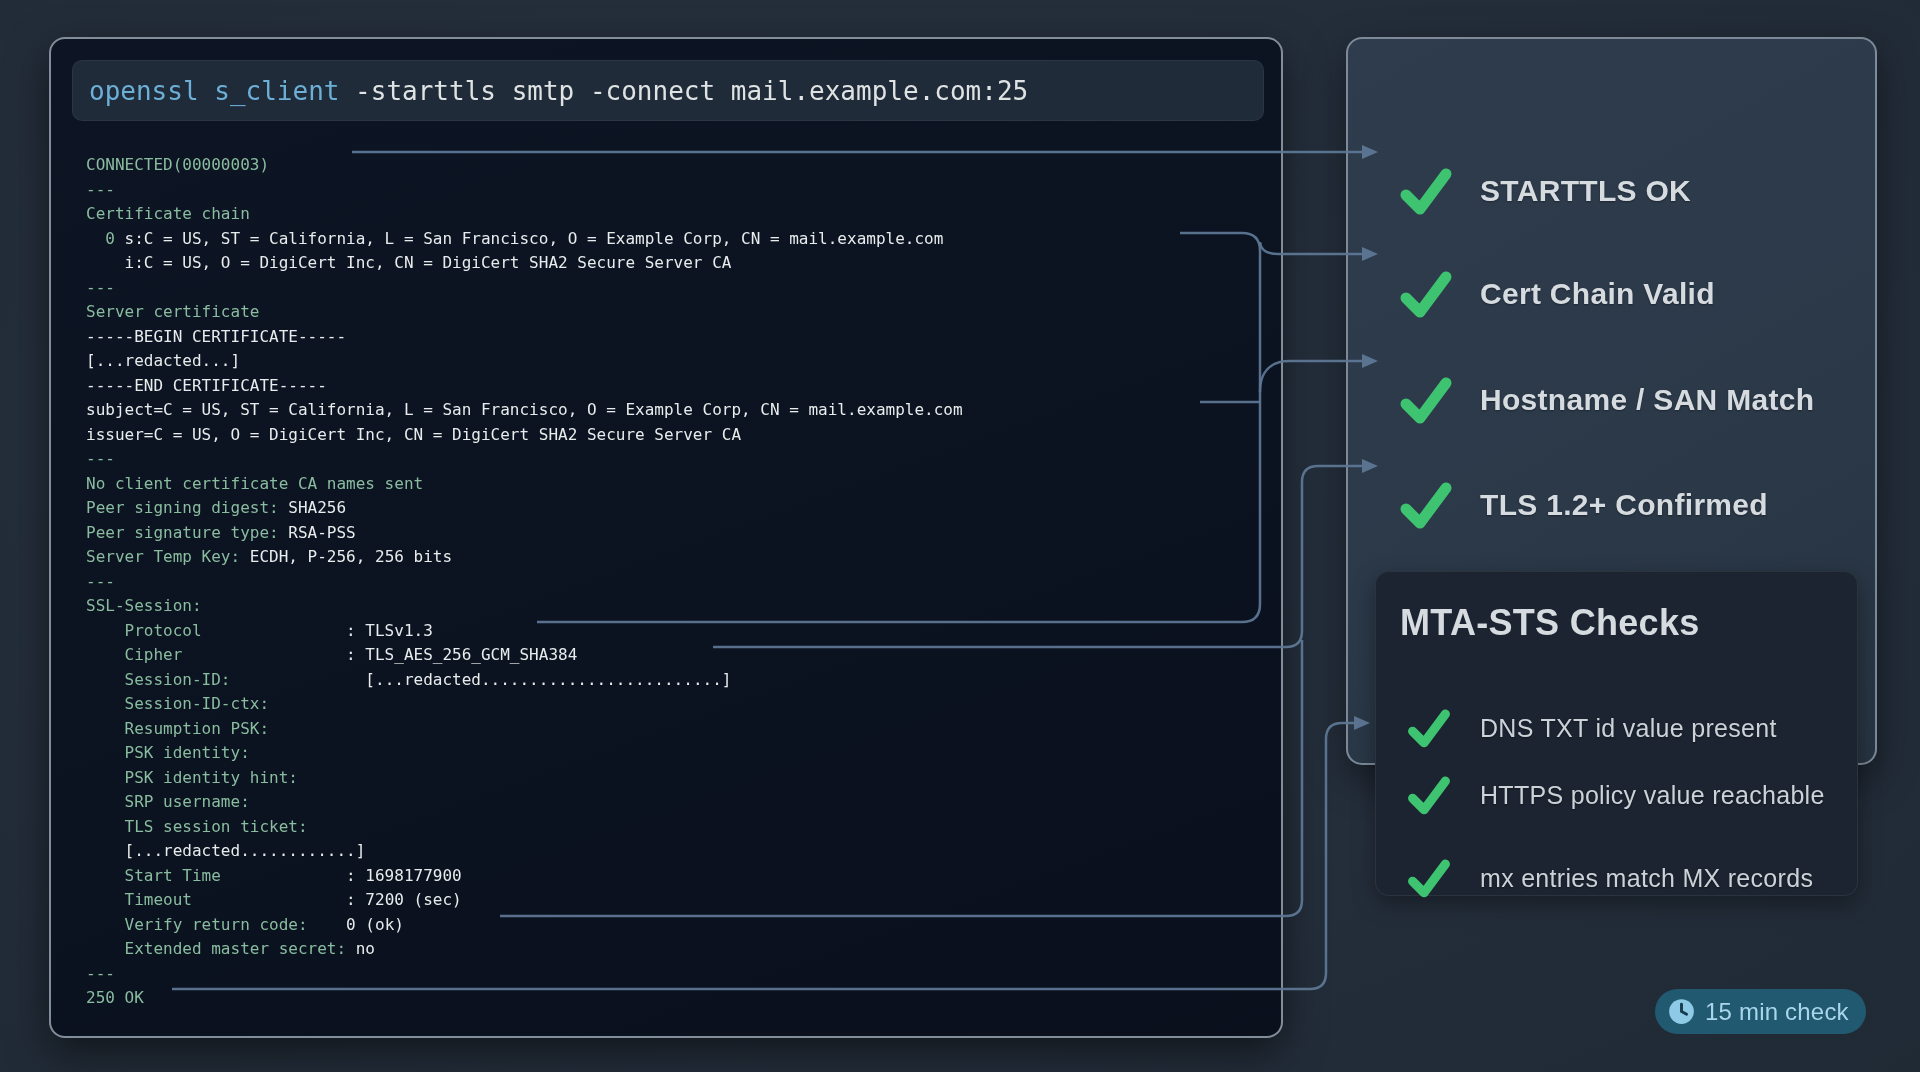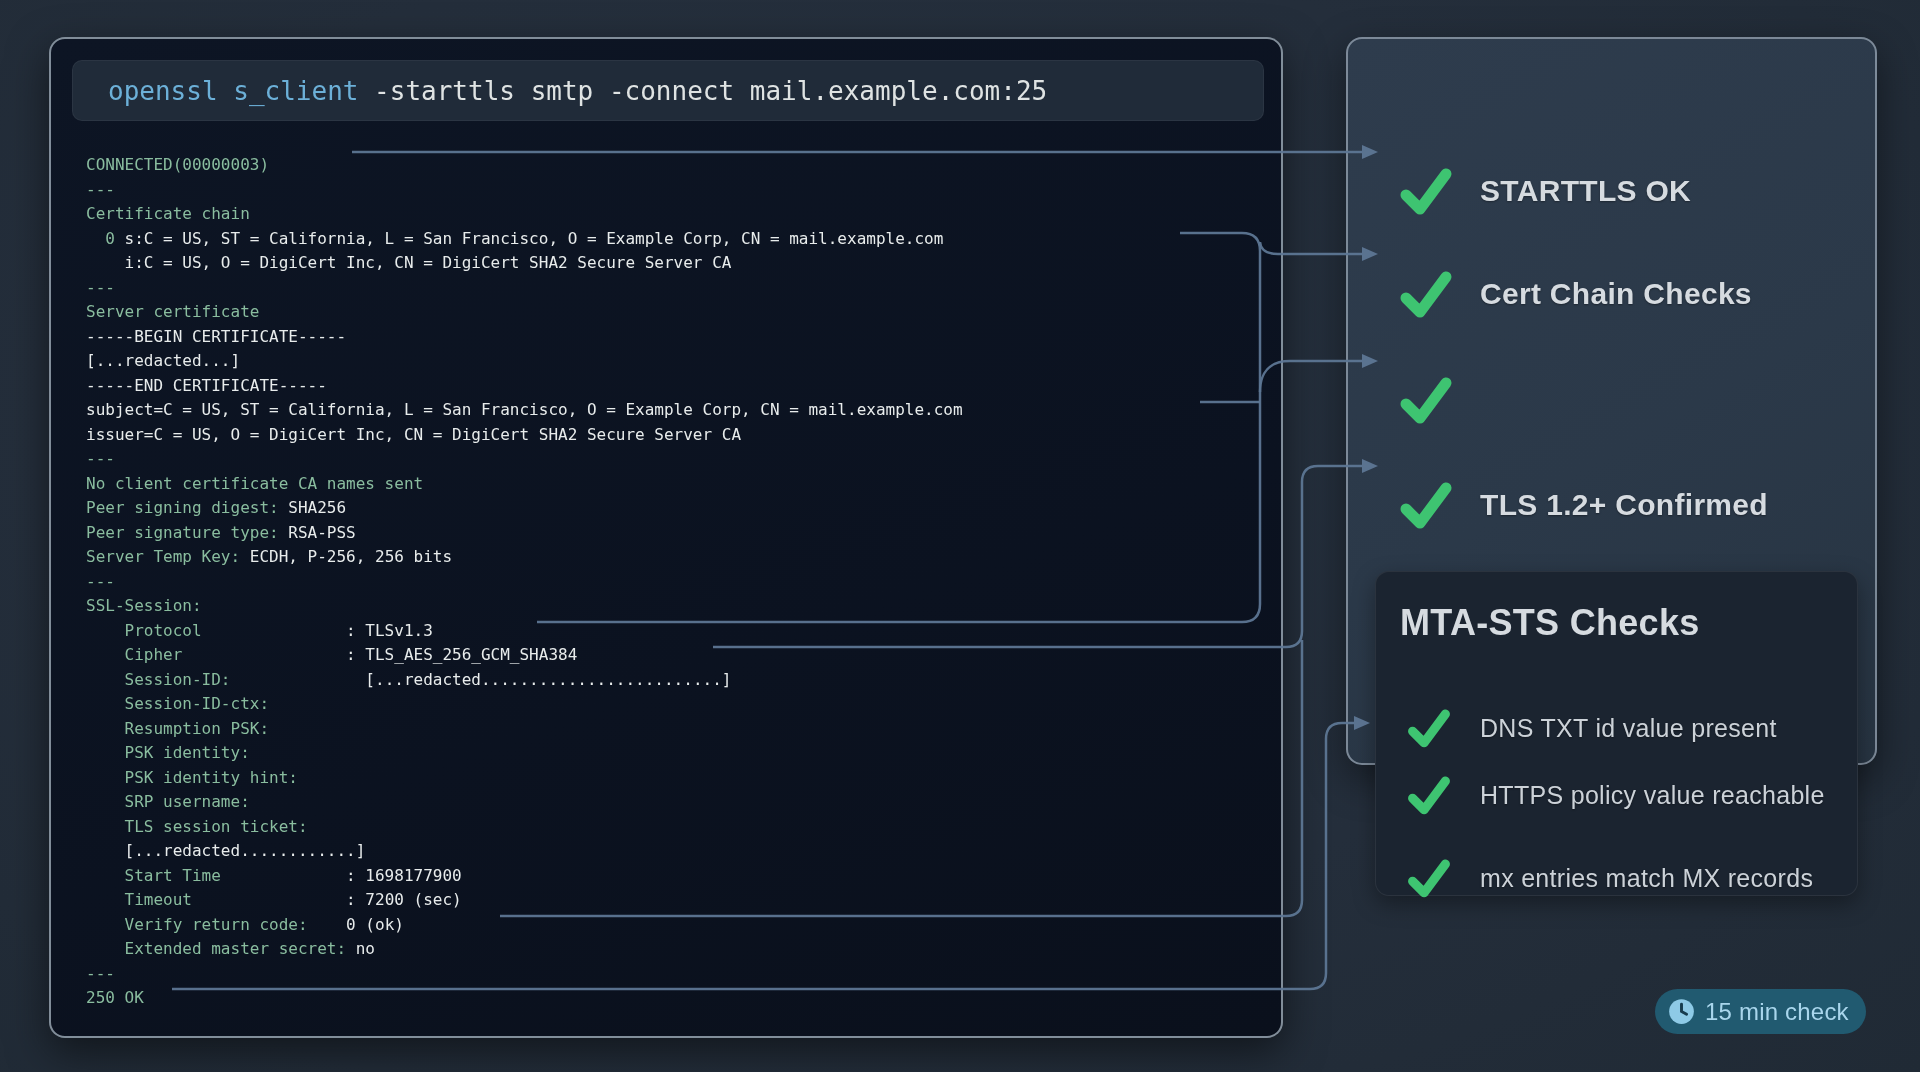--- a/index.html
+++ b/index.html
@@ -18,21 +18,21 @@
   
   .terminal-card{
     position:absolute;left:49px;top:37px;width:1234px;height:1001px;
     background:linear-gradient(160deg,#0d1524 0%, var(--terminal-bg) 60%, #0a101c 100%);
     border:2px solid rgba(150,163,175,.85);border-radius:16px;
     box-shadow:0 14px 40px rgba(0,0,0,.5);
   }
   .cmd-bar{
     position:absolute;left:21px;top:21px;width:1192px;height:61px;
     background:var(--cmdbar-bg);border-radius:10px;border:1px solid rgba(255,255,255,.05);
-    display:flex;align-items:center;padding-left:35px;
+    display:flex;align-items:center;padding-left:16px;
     font-family:"DejaVu Sans Mono", monospace;font-size:26px;letter-spacing:0;
     color:var(--term-white);white-space:pre;
   }
   .seg-cmd{color:var(--cmd-blue);}
   .seg-plain{color:#dfe3e3;}
   .term-pre{
     position:absolute;left:35px;top:114px;width:1180px;
     font-family:"DejaVu Sans Mono", monospace;font-size:16px;line-height:24.5px;
     white-space:pre;
   }
@@ -90,26 +90,27 @@
         <div class="check-row big-check" style="left: 50px; top: 124px;">
           <svg width="56" height="56" viewBox="0 0 56 56">
             <path d="M8 32 L22 46 L48 11" stroke="var(--check-green)" stroke-width="11" stroke-linecap="round" stroke-linejoin="round" fill="none"></path>
           </svg>
           <span class="label">STARTTLS OK</span>
         </div>
         <div class="check-row big-check" style="left: 50px; top: 227px;">
           <svg width="56" height="56" viewBox="0 0 56 56">
             <path d="M8 32 L22 46 L48 11" stroke="var(--check-green)" stroke-width="11" stroke-linecap="round" stroke-linejoin="round" fill="none"></path>
           </svg>
-          <span class="label">Cert Chain Checks</span>
+          <span class="label">Cert Chain Valid</span>
         </div>
         <div class="check-row big-check" style="left: 50px; top: 333px;">
           <svg width="56" height="56" viewBox="0 0 56 56">
             <path d="M8 32 L22 46 L48 11" stroke="var(--check-green)" stroke-width="11" stroke-linecap="round" stroke-linejoin="round" fill="none"></path>
           </svg>
+          <span class="label">Hostname / SAN Match</span>
         </div>
         <div class="check-row big-check" style="left: 50px; top: 438px;">
           <svg width="56" height="56" viewBox="0 0 56 56">
             <path d="M8 32 L22 46 L48 11" stroke="var(--check-green)" stroke-width="11" stroke-linecap="round" stroke-linejoin="round" fill="none"></path>
           </svg>
           <span class="label">TLS 1.2+ Confirmed</span>
         </div>
       </div>
     <div class="mta-panel">
       <div class="mta-title">MTA-STS Checks</div>

